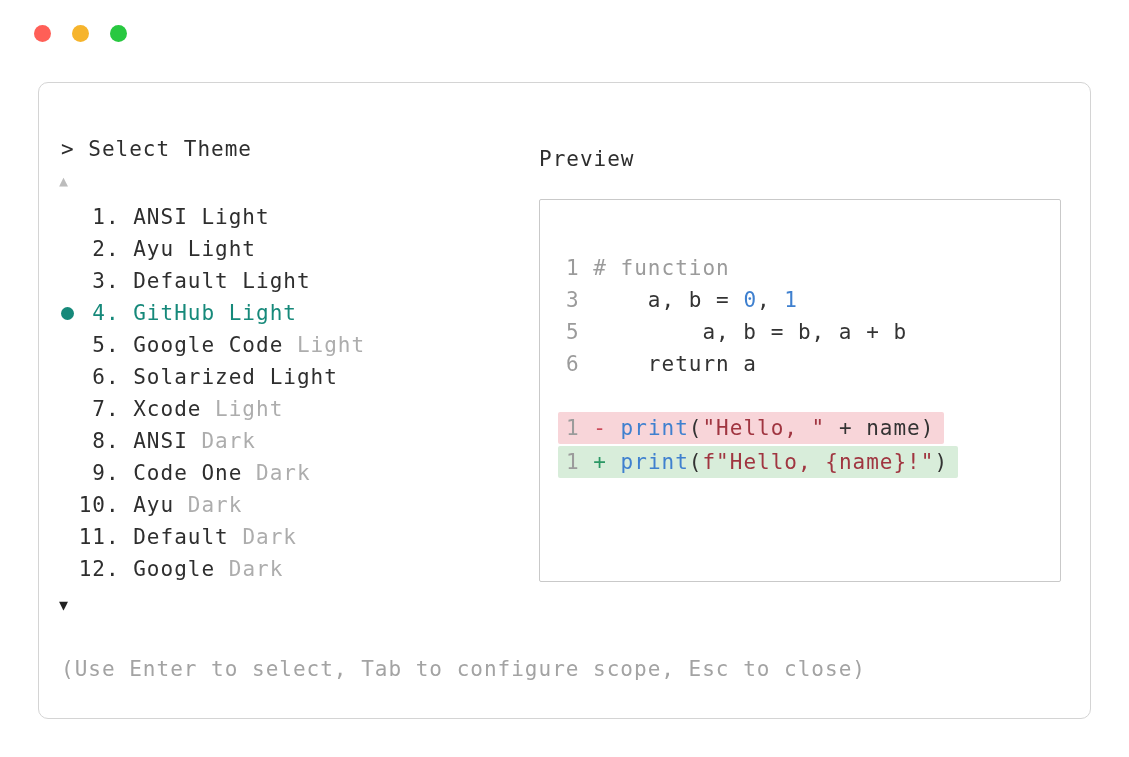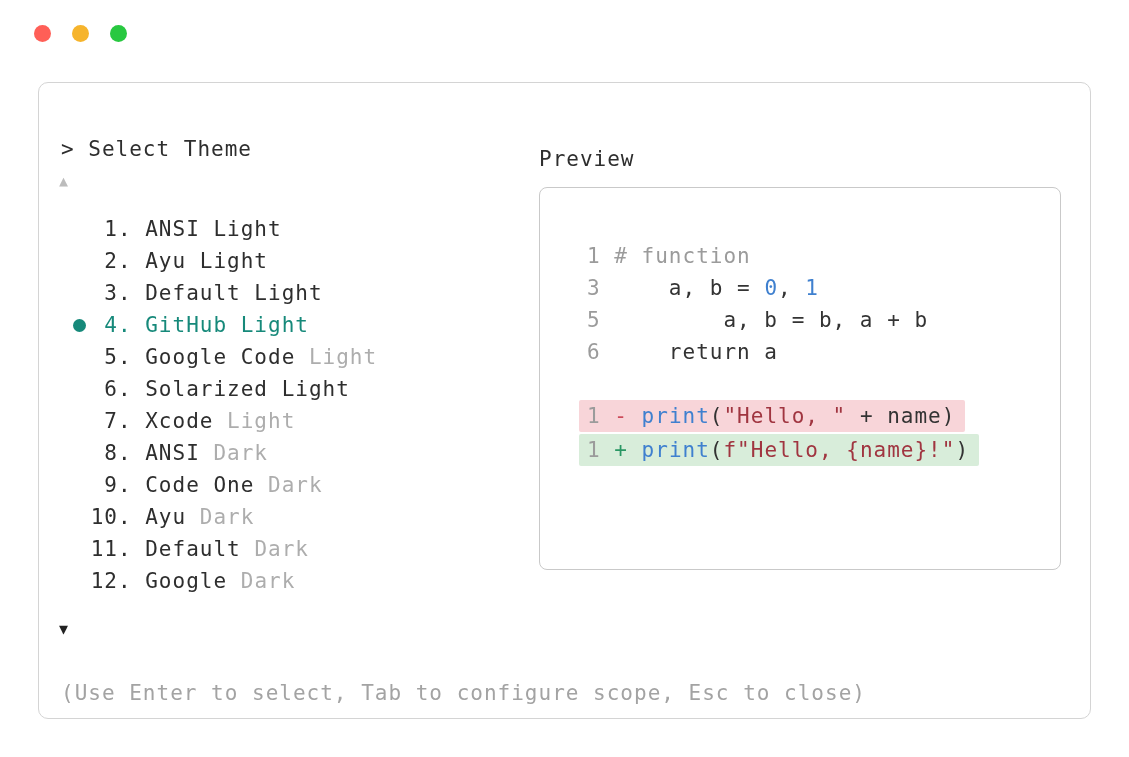--- a/index.html
+++ b/index.html
@@ -27,21 +27,21 @@
     border-radius:10px;background:#ffffff;
   }
 
   
   .left-col{position:absolute;left:22px;top:50px;}
   .picker-title{font-size:21px;letter-spacing:1px;line-height:32px;white-space:pre;color:var(--text-dark,#2e2e2e);}
   .scroll-up,.scroll-down{line-height:32px;font-size:15px;margin-left:-2px;cursor:pointer;}
   .scroll-up{color:#bcbcbc;}
   .scroll-down{color:#222222;}
 
-  .theme-list{list-style:none;margin:16px;padding:0;}
+  .theme-list{list-style:none;margin:4px;padding:0;}
   .theme-item{
     position:relative;font-size:21px;letter-spacing:1px;line-height:32px;
     white-space:pre;color:var(--text-dark,#2e2e2e);cursor:pointer;
   }
   .theme-item .dim{color:var(--text-dim,#adadad);}
   .theme-item.selected,
   .theme-item.selected .item-num{color:var(--accent-teal,#16897a);}
   .sel-dot{
     position:absolute;left:-4px;top:10px;width:13px;height:13px;border-radius:50%;
     background:var(--accent-teal,#16897a);
@@ -49,23 +49,23 @@
 
   .hint{
     margin-top:32px;font-size:21px;letter-spacing:1px;line-height:32px;
     white-space:pre;color:var(--hint-gray,#a3a3a3);text-align:right;
   }
 
   
   .preview-area{position:absolute;left:500px;top:60px;}
   .preview-label{font-size:21px;letter-spacing:1px;line-height:32px;white-space:pre;color:var(--text-dark,#2e2e2e);}
   .preview-box{
-    margin-top:12px;width:522px;height:383px;box-sizing:border-box;
-    border:1px solid var(--preview-border,#c9c9c9);border-radius:8px;
-    padding-top:52px;overflow:hidden;background:#ffffff;padding-left:21px;
+    margin-top:24px;width:522px;height:383px;box-sizing:border-box;
+    border:1px solid var(--preview-border,#c9c9c9);border-radius:2px;
+    padding-top:52px;overflow:hidden;background:#ffffff;
   }
   .code-line{
     padding-left:26px;font-size:21px;letter-spacing:1px;line-height:32px;white-space:pre;
     color:var(--code-plain,#333333);min-height:32px;
   }
   .diff-row{padding-left:18px;line-height:32px;white-space:pre;min-height:32px;}
   .diff-line{
     display:inline-block;font-size:21px;letter-spacing:1px;line-height:32px;white-space:pre;
     padding:0 10px 0 8px;border-radius:2px;color:var(--code-plain,#333333);
   }

